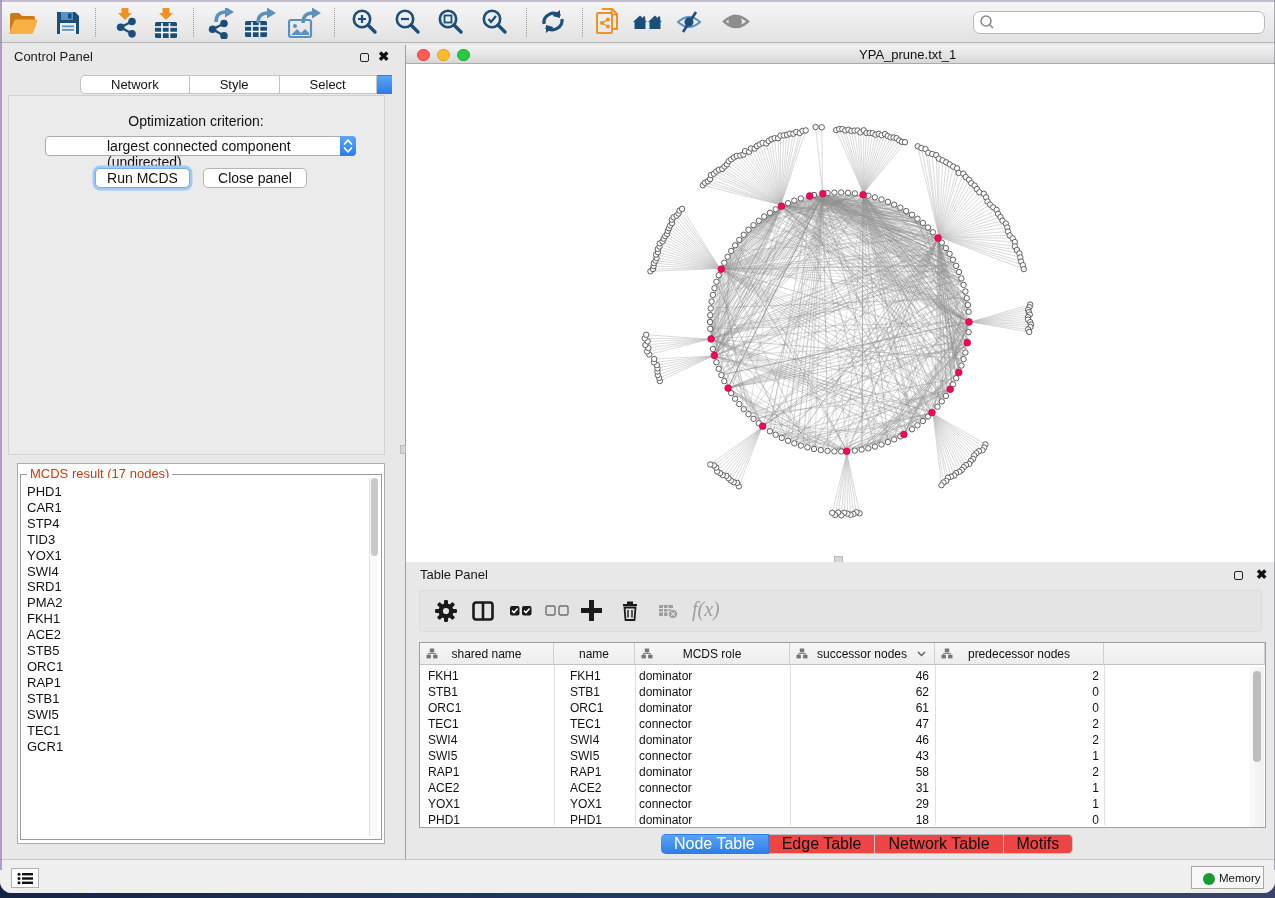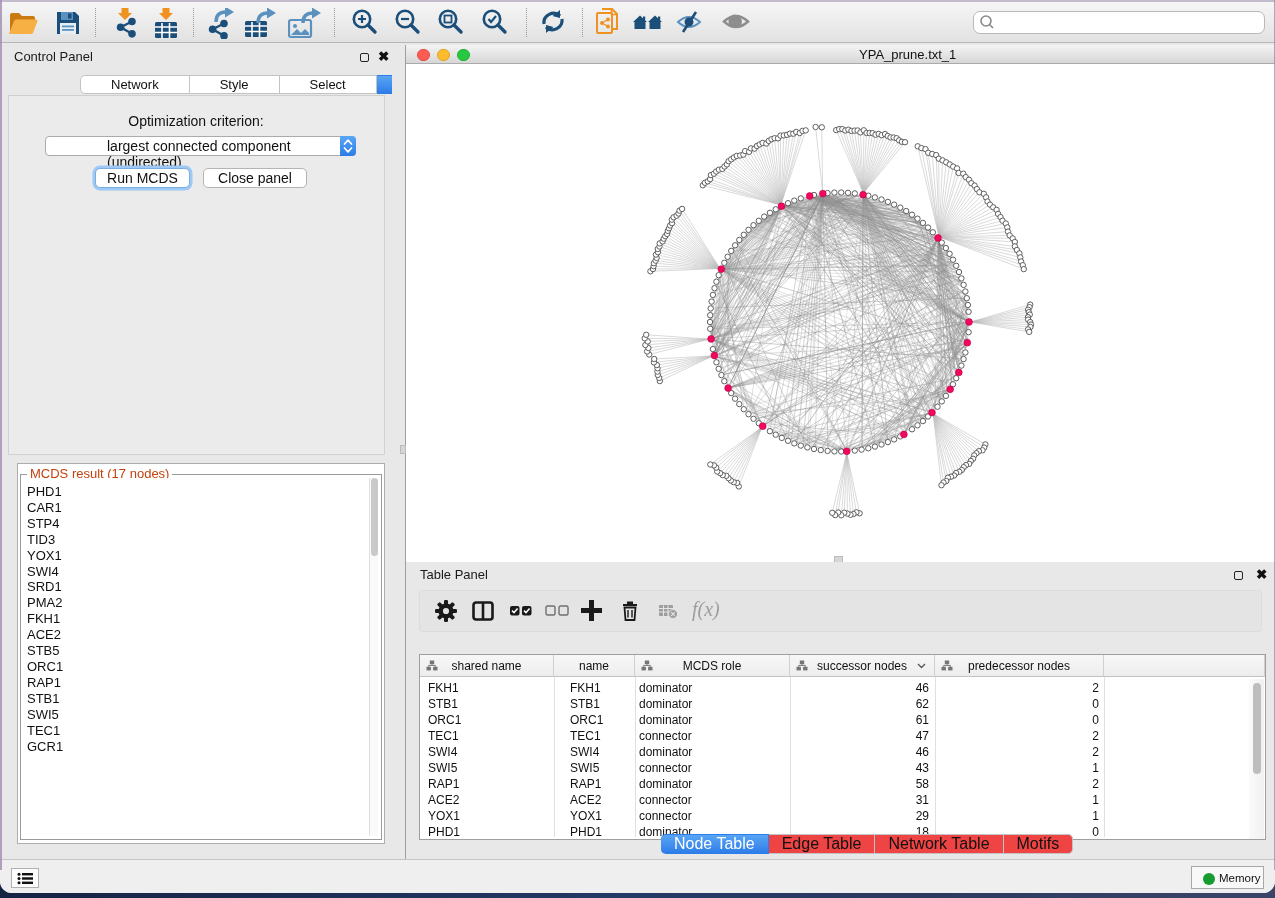--- a/index.html
+++ b/index.html
@@ -63,21 +63,21 @@
   font-size:13px; color:#111; line-height:19px; }
 .tl { position:absolute; top:3.5px; width:12.5px; height:12.5px; border-radius:50%; }
 #netcanvas { position:absolute; left:0; top:19px; width:869px; height:498px; background:#fff; }
 #hsplit { position:absolute; left:406px; top:556px; width:869px; height:6px; }
 #hsplit .grip { position:absolute; left:428px; top:0px; width:9px; height:8px; background:#d6d6d6; border:1px solid #bbb; }
 
 
 #tpanel { position:absolute; left:406px; top:562px; width:869px; height:297px; background:#e8e8e8; }
 #tpanel .title { position:absolute; left:14px; top:5px; font-size:13px; color:#1a1a1a; }
 #ttoolbar { position:absolute; left:13px; top:28px; width:843px; height:42px; background:#e4e4e4; border:1px solid #dcdcdc; border-radius:3px; }
-#tgrid { position:absolute; left:13px; top:92px; width:847px; height:186px; background:#fff; border:1px solid #9e9e9e; }
+#tgrid { position:absolute; left:13px; top:80px; width:847px; height:186px; background:#fff; border:1px solid #9e9e9e; }
 .hdr { position:absolute; top:0; height:22px; background:linear-gradient(#f7f7f7,#ededed);
   border-bottom:1px solid #c2c2c2; border-right:1px solid #d0d0d0; font-size:12px; color:#111; }
 .hdr .lbl { position:absolute; top:4px; width:100%; text-align:center; }
 .cell { position:absolute; font-size:12px; color:#111; height:16px; }
 .colline { position:absolute; top:22px; width:0; border-left:1px solid #e0e0e0; height:160px; }
 #tsb { position:absolute; left:829px; top:24px; width:15px; height:160px; background:linear-gradient(90deg,#fafafa,#f1f1f1); }
 #tsb .thumb { position:absolute; left:4px; top:4px; width:8px; height:91px; background:#bdbdbd; border-radius:4px; }
 
 #ttabs { position:absolute; left:255px; top:272px; height:20px; display:flex; font-size:16px; }
 .ttab { background:#ef4444; border:1px solid #c3c3c3; border-left:none; color:#111;

